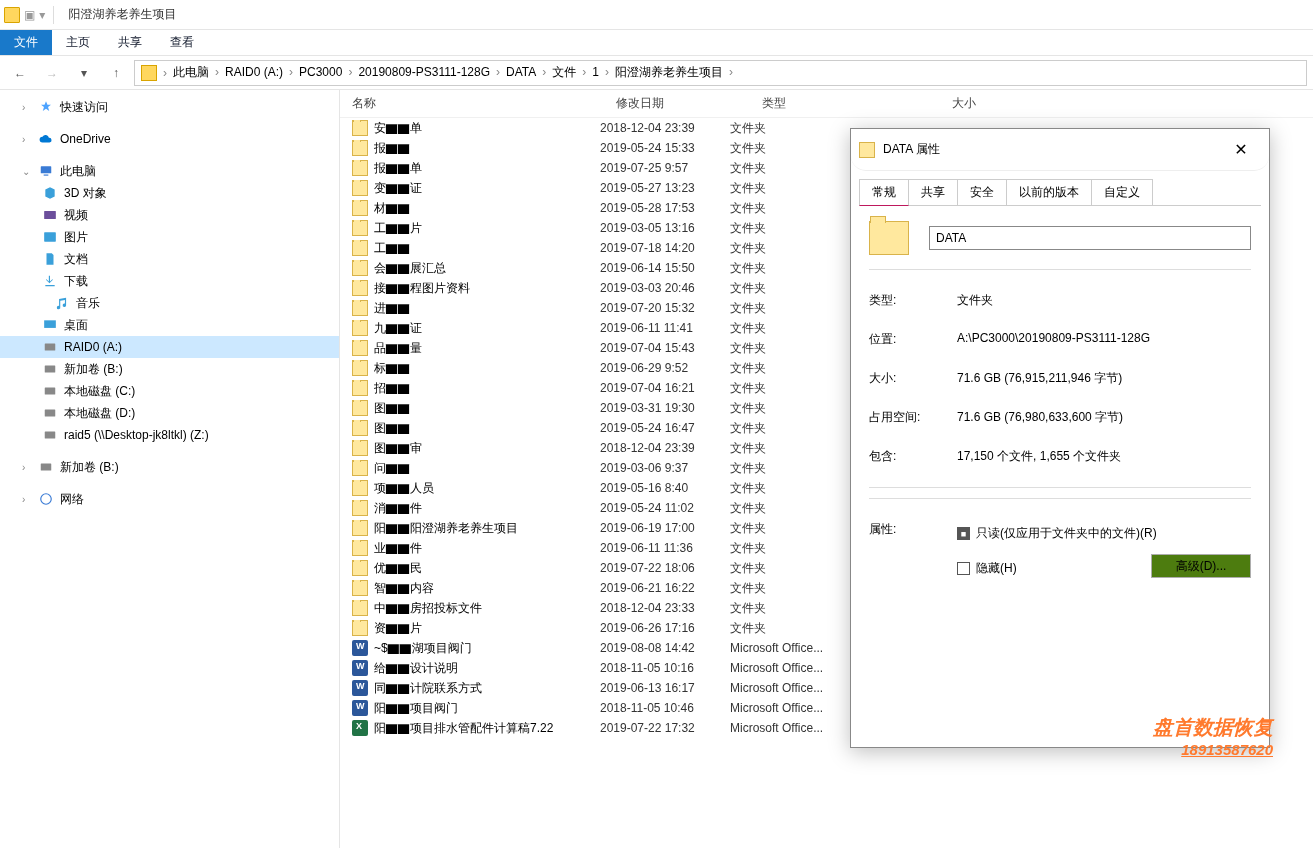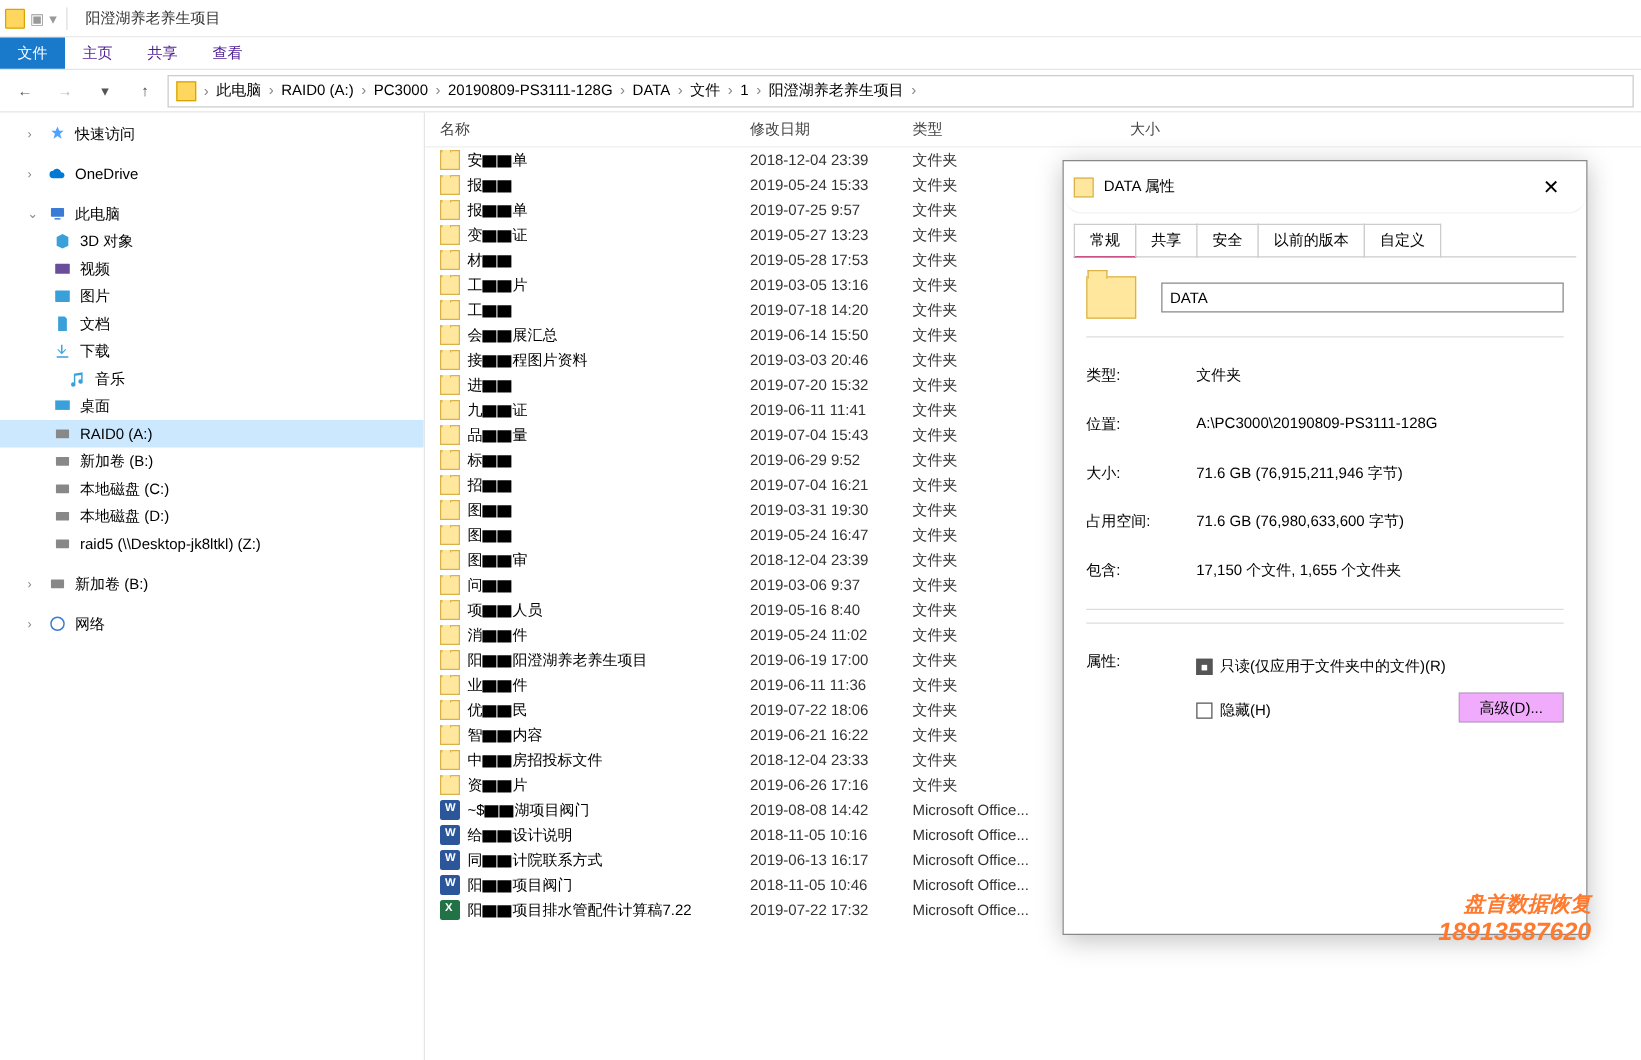--- a/index.html
+++ b/index.html
@@ -7,21 +7,21 @@
 
 
 .titlebar { height: 30px; background: #fff; display: flex; align-items: center; border-bottom: 1px solid #e5e5e5; }
 .titlebar .qat { display: flex; align-items: center; padding: 0 4px; gap: 4px; }
 .titlebar .qat .folder-mini { width:16px;height:16px;background:#ffd75e;border:1px solid #d9a400;border-radius:1px;position:relative; }
 .titlebar .qat .sep { width:1px;height:18px;background:#ddd;margin:0 4px; }
 .titlebar .title { margin-left: 6px; color:#333; }
 
 
 .ribbon { height: 26px; background:#fff; display:flex; align-items:stretch; border-bottom:1px solid #e5e5e5;}
-.ribbon .tab { padding:0 14px; display:flex; align-items:center; color:#4c1d95; cursor:pointer;}
+.ribbon .tab { padding:0 14px; display:flex; align-items:center; color:#0f172a; cursor:pointer;}
 .ribbon .tab.file { background:#1979ca; color:#fff; }
 
 
 .navbar { height: 34px; display:flex; align-items:center; padding:3px 6px; gap:4px; border-bottom:1px solid #e5e5e5;}
 .navbtn { width:28px;height:26px;display:flex;align-items:center;justify-content:center;border-radius:2px;color:#555;}
 .navbtn.disabled{color:#bbb;}
 .addrbar { flex:1; height:26px; border:1px solid #ccc; display:flex; align-items:center; padding:0 2px; background:#fff;}
 .addrbar .crumb-icon{width:16px;height:16px;background:#ffd75e;border:1px solid #d9a400;margin:0 4px;}
 .crumb { padding:0 4px; white-space:nowrap; cursor:pointer;}
 .crumb-sep{color:#888;padding:0 2px;}
@@ -32,21 +32,21 @@
 
 .navpane { width: 340px; border-right:1px solid #e5e5e5; overflow:auto; padding:6px 0;}
 .navitem { display:flex; align-items:center; height:22px; padding-left:22px; gap:6px; cursor:pointer;}
 .navitem.selected{background:#cce8ff;}
 .navitem .chev{width:10px;color:#888;font-size:10px;}
 .navitem .ic{width:16px;height:16px;display:inline-flex;align-items:center;justify-content:center;}
 .navspacer{height:10px;}
 
 
 .filepane { flex:1; overflow:auto; position:relative;}
-.cols { display:flex; height:28px; align-items:center; border-bottom:1px solid #f0f0f0; color:#444; position:sticky;top:0;background:#fff;}
+.cols { display:flex; height:28px; align-items:center; border-bottom:1px solid #f0f0f0; color:#444; position:sticky;top:0;background:#fff;gap:16px;}
 .col-name{width:260px;padding-left:12px;}
 .col-date{width:130px;}
 .col-type{width:120px;}
 .col-size{width:90px;text-align:right;padding-right:12px;}
 .row{display:flex;height:20px;align-items:center;}
 .row .cell-name{width:260px;padding-left:12px;display:flex;align-items:center;gap:6px;white-space:nowrap;overflow:hidden;}
 .row .cell-date{width:130px;color:#333;}
 .row .cell-type{width:120px;color:#333;white-space:nowrap;overflow:hidden;text-overflow:ellipsis;}
 .row .cell-size{width:90px;text-align:right;padding-right:12px;color:#333;}
 .fic{width:16px;height:16px;flex:none;}
@@ -70,28 +70,28 @@
 .props .iconrow{display:flex;align-items:center;gap:20px;margin-bottom:14px;}
 .props .bigfolder{width:40px;height:34px;background:#ffe89e;border:1px solid #d9b34a;position:relative;}
 .props .bigfolder::before{content:"";position:absolute;top:-6px;left:0;width:14px;height:6px;background:#ffe89e;border:1px solid #d9b34a;border-bottom:none;}
 .props .namefield{flex:1;border:1px solid #888;height:24px;padding:0 6px;display:flex;align-items:center;}
 .props hr{border:none;border-top:1px solid #ddd;margin:10px 0;}
 .props .kv{display:flex;margin:22px 0;}
 .props .kv .k{width:88px;}
 .props .kv .v{flex:1;}
 .props .cbx{display:inline-flex;align-items:center;gap:6px;margin-top:4px;}
 .props .cbx .box{width:13px;height:13px;border:1px solid #555;display:inline-flex;align-items:center;justify-content:center;font-size:9px;}
-.props .advbtn{float:right;width:84px;height:24px;border:1px solid #adadad;background:#f0abfc;display:flex;align-items:center;justify-content:center;cursor:pointer;}
+.props .advbtn{float:right;width:100px;height:24px;border:1px solid #adadad;background:#4d7c0f;display:flex;align-items:center;justify-content:center;cursor:pointer;}
 .props .footer{position:absolute;bottom:10px;right:10px;display:flex;gap:8px;}
 .props .btn{width:80px;height:24px;border:1px solid #adadad;background:#e1e1e1;display:flex;align-items:center;justify-content:center;cursor:pointer;}
 .props .btn.primary{border:1px solid #0078d7;background:#e5f1fb;}
 
 .watermark{position:absolute;right:40px;bottom:90px;color:#ff7a2e;font-weight:bold;font-style:italic;text-align:right;pointer-events:none;}
-.watermark .l1{font-size:17px;}
-.watermark .l2{font-size:20px;}
+.watermark .l1{font-size:20px;}
+.watermark .l2{font-size:15px;text-decoration:underline;}
 
 
 .ic.star svg{color:#4da3ff;}
 .ic.cloud svg{color:#0078d4;}
 .ic.pc svg{color:#3a7bd5;}
 .ic.disk svg{color:#666;}
 .ic.net svg{color:#3a7bd5;}
 </style>
 </head>
 <body>

